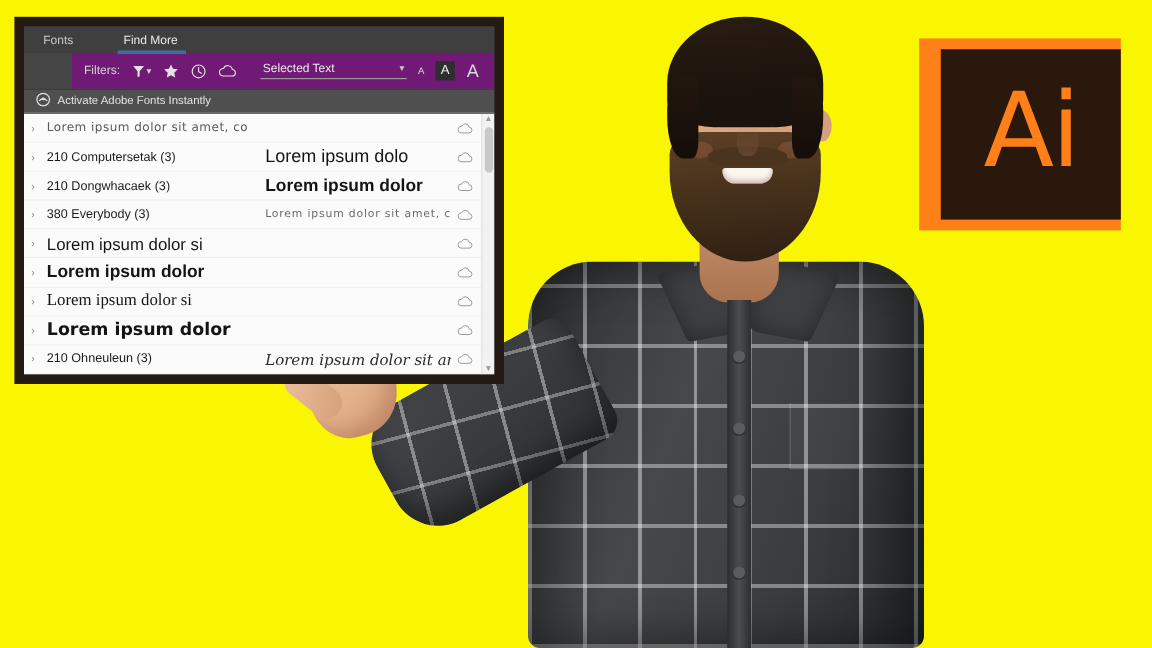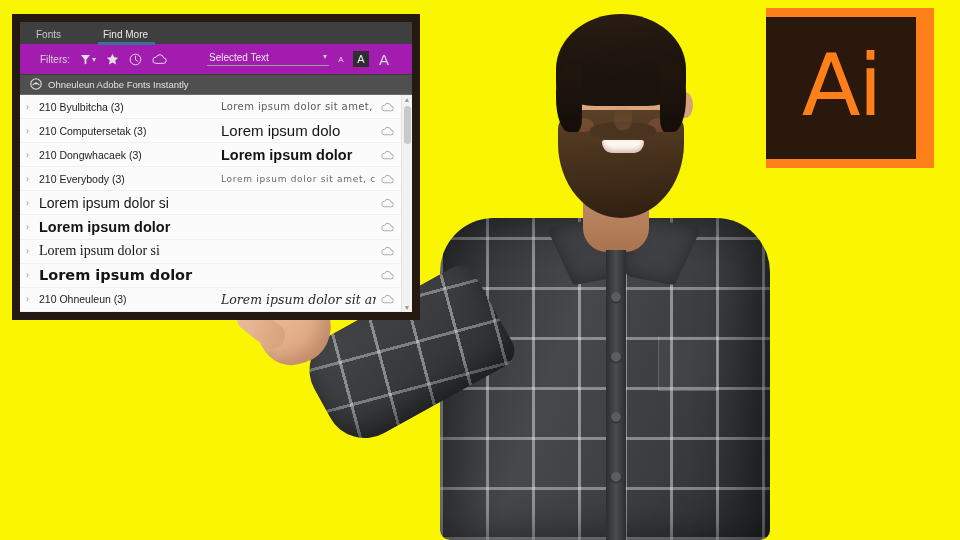--- a/index.html
+++ b/index.html
@@ -6,23 +6,23 @@
   body{
     width:960px;height:540px;overflow:hidden;
     font-family:"Liberation Sans", sans-serif;
     background:#faf500;
     position:relative;
   }
   #stage{position:absolute;inset:0;background:#faf500;}
 
   
   .ai-badge{
-    position:absolute;left:766px;top:8px;width:168px;height:160px;
+    position:absolute;left:766px;top:32px;width:168px;height:160px;
     background:#ff7f18;
-    display:flex;align-items:center;justify-content:flex-start;
+    display:flex;align-items:center;justify-content:flex-end;
     box-sizing:border-box;
   }
   .ai-badge-inner{
     width:150px;height:142px;background:#2a180c;
     display:flex;align-items:center;justify-content:center;
   }
   .ai-badge-text{
     color:#ff7f18;font-size:86px;line-height:1;
     font-family:"DejaVu Sans", sans-serif;font-weight:400;
     letter-spacing:-2px;
@@ -164,22 +164,22 @@
   .tab{
     position:relative;color:#c8c8c8;font-size:10px;padding:3px 10px 4px 8px;
     white-space:nowrap;
   }
   .tab.active{color:#e9e9e9;margin-left:24px;}
   .tab.active::after{
     content:"";position:absolute;left:3px;right:3px;bottom:-1px;height:3px;background:#3d6f9e;
   }
 
   .filters{
-    height:30px;background:#a21caf;display:flex;align-items:center;
-    padding:0 20px;gap:10px;flex:0 0 auto;
+    height:30px;background:#701a75;display:flex;align-items:center;
+    padding:0 10px;gap:10px;flex:0 0 auto;margin-left:40px;
   }
   .filters-label{color:#d6d6d6;font-size:10px;}
   .ficon{display:inline-flex;align-items:center;color:#e2e2e2;}
   .ficon svg{display:block;}
   .caret{font-size:8px;color:#d0d0d0;margin-left:1px;}
 
   .selwrap{
     margin-left:auto;display:flex;align-items:center;gap:7px;
   }
   .select{
@@ -337,28 +337,27 @@
       </div>
 
       <div class="activate">
         <span>
           <svg width="12" height="12" viewBox="0 0 16 16">
               <circle cx="8" cy="8" r="7" fill="none" stroke="#e3e3e3" stroke-width="1.4"></circle>
               <path d="M3.6 9.6c2-3.4 6.8-3.4 8.8 0" fill="none" stroke="#e3e3e3" stroke-width="1.4"></path>
               <circle cx="8" cy="7.2" r="1.5" fill="#e3e3e3"></circle>
             </svg>
         </span>
-        <span class="activate-text">Ohneuleun Adobe Fonts Instantly</span>
+        <span class="activate-text">Activate Adobe Fonts Instantly</span>
       </div>
 
       <div class="list">
         <div class="rows" id="rows">
             <div class="row">
               <span class="row-chev">›</span>
-              <span class="row-name">210 Byulbitcha (3)</span>
               <span class="row-prev pv0">Lorem ipsum dolor sit amet, co</span>
               <span class="row-cloud">
                 <svg width="13" height="10" viewBox="0 0 22 16">
                   <path d="M5.4 14.4h11.2a4 4 0 0 0 .4-8 5.6 5.6 0 0 0-10.7-1.2 3.9 3.9 0 0 0-.9 9.2z" fill="none" stroke="#9a9a9a" stroke-width="1.4"></path>
                 </svg>
               </span>
             </div>
             <div class="row">
               <span class="row-chev">›</span>
               <span class="row-name">210 Computersetak (3)</span>
@@ -374,21 +373,21 @@
               <span class="row-name">210 Dongwhacaek (3)</span>
               <span class="row-prev pv2">Lorem ipsum dolor</span>
               <span class="row-cloud">
                 <svg width="13" height="10" viewBox="0 0 22 16">
                   <path d="M5.4 14.4h11.2a4 4 0 0 0 .4-8 5.6 5.6 0 0 0-10.7-1.2 3.9 3.9 0 0 0-.9 9.2z" fill="none" stroke="#9a9a9a" stroke-width="1.4"></path>
                 </svg>
               </span>
             </div>
             <div class="row">
               <span class="row-chev">›</span>
-              <span class="row-name">210 Everybody (3)</span>
+              <span class="row-name">380 Everybody (3)</span>
               <span class="row-prev pv3">Lorem ipsum dolor sit amet, co</span>
               <span class="row-cloud">
                 <svg width="13" height="10" viewBox="0 0 22 16">
                   <path d="M5.4 14.4h11.2a4 4 0 0 0 .4-8 5.6 5.6 0 0 0-10.7-1.2 3.9 3.9 0 0 0-.9 9.2z" fill="none" stroke="#9a9a9a" stroke-width="1.4"></path>
                 </svg>
               </span>
             </div>
             <div class="row">
               <span class="row-chev">›</span>
               <span class="row-prev pv4">Lorem ipsum dolor si</span>

